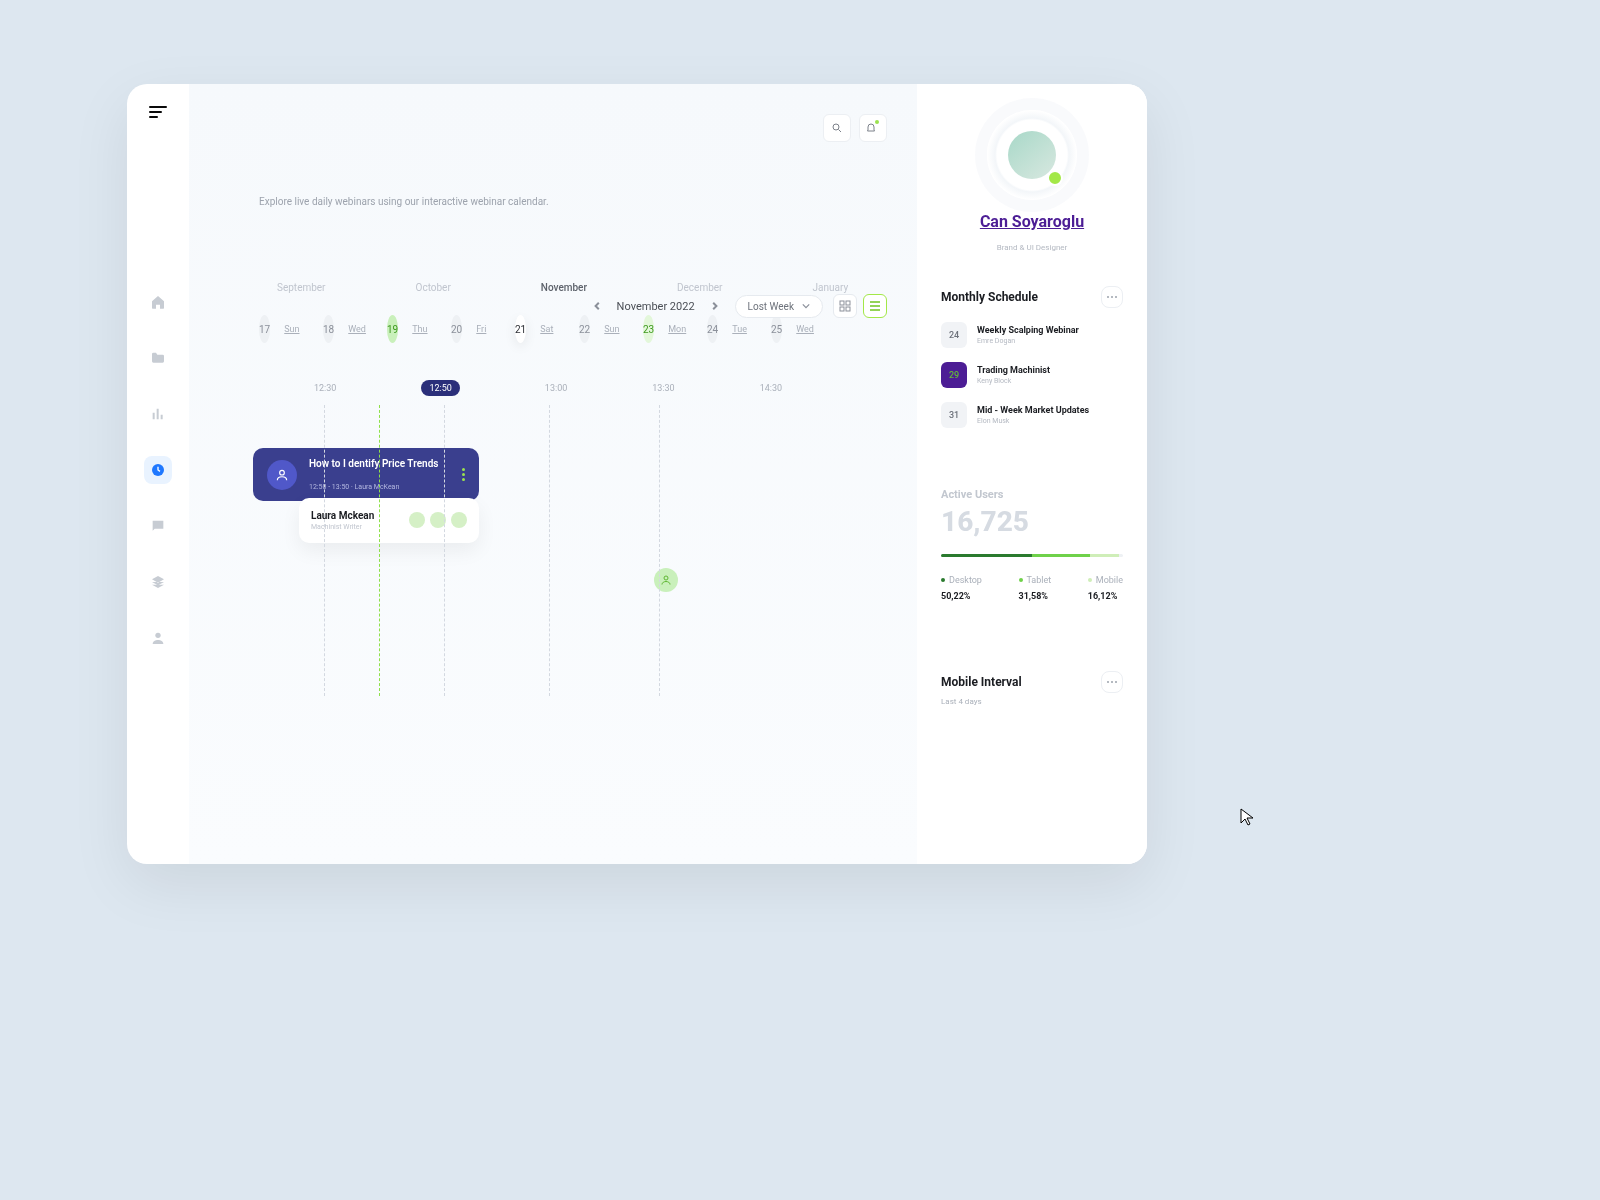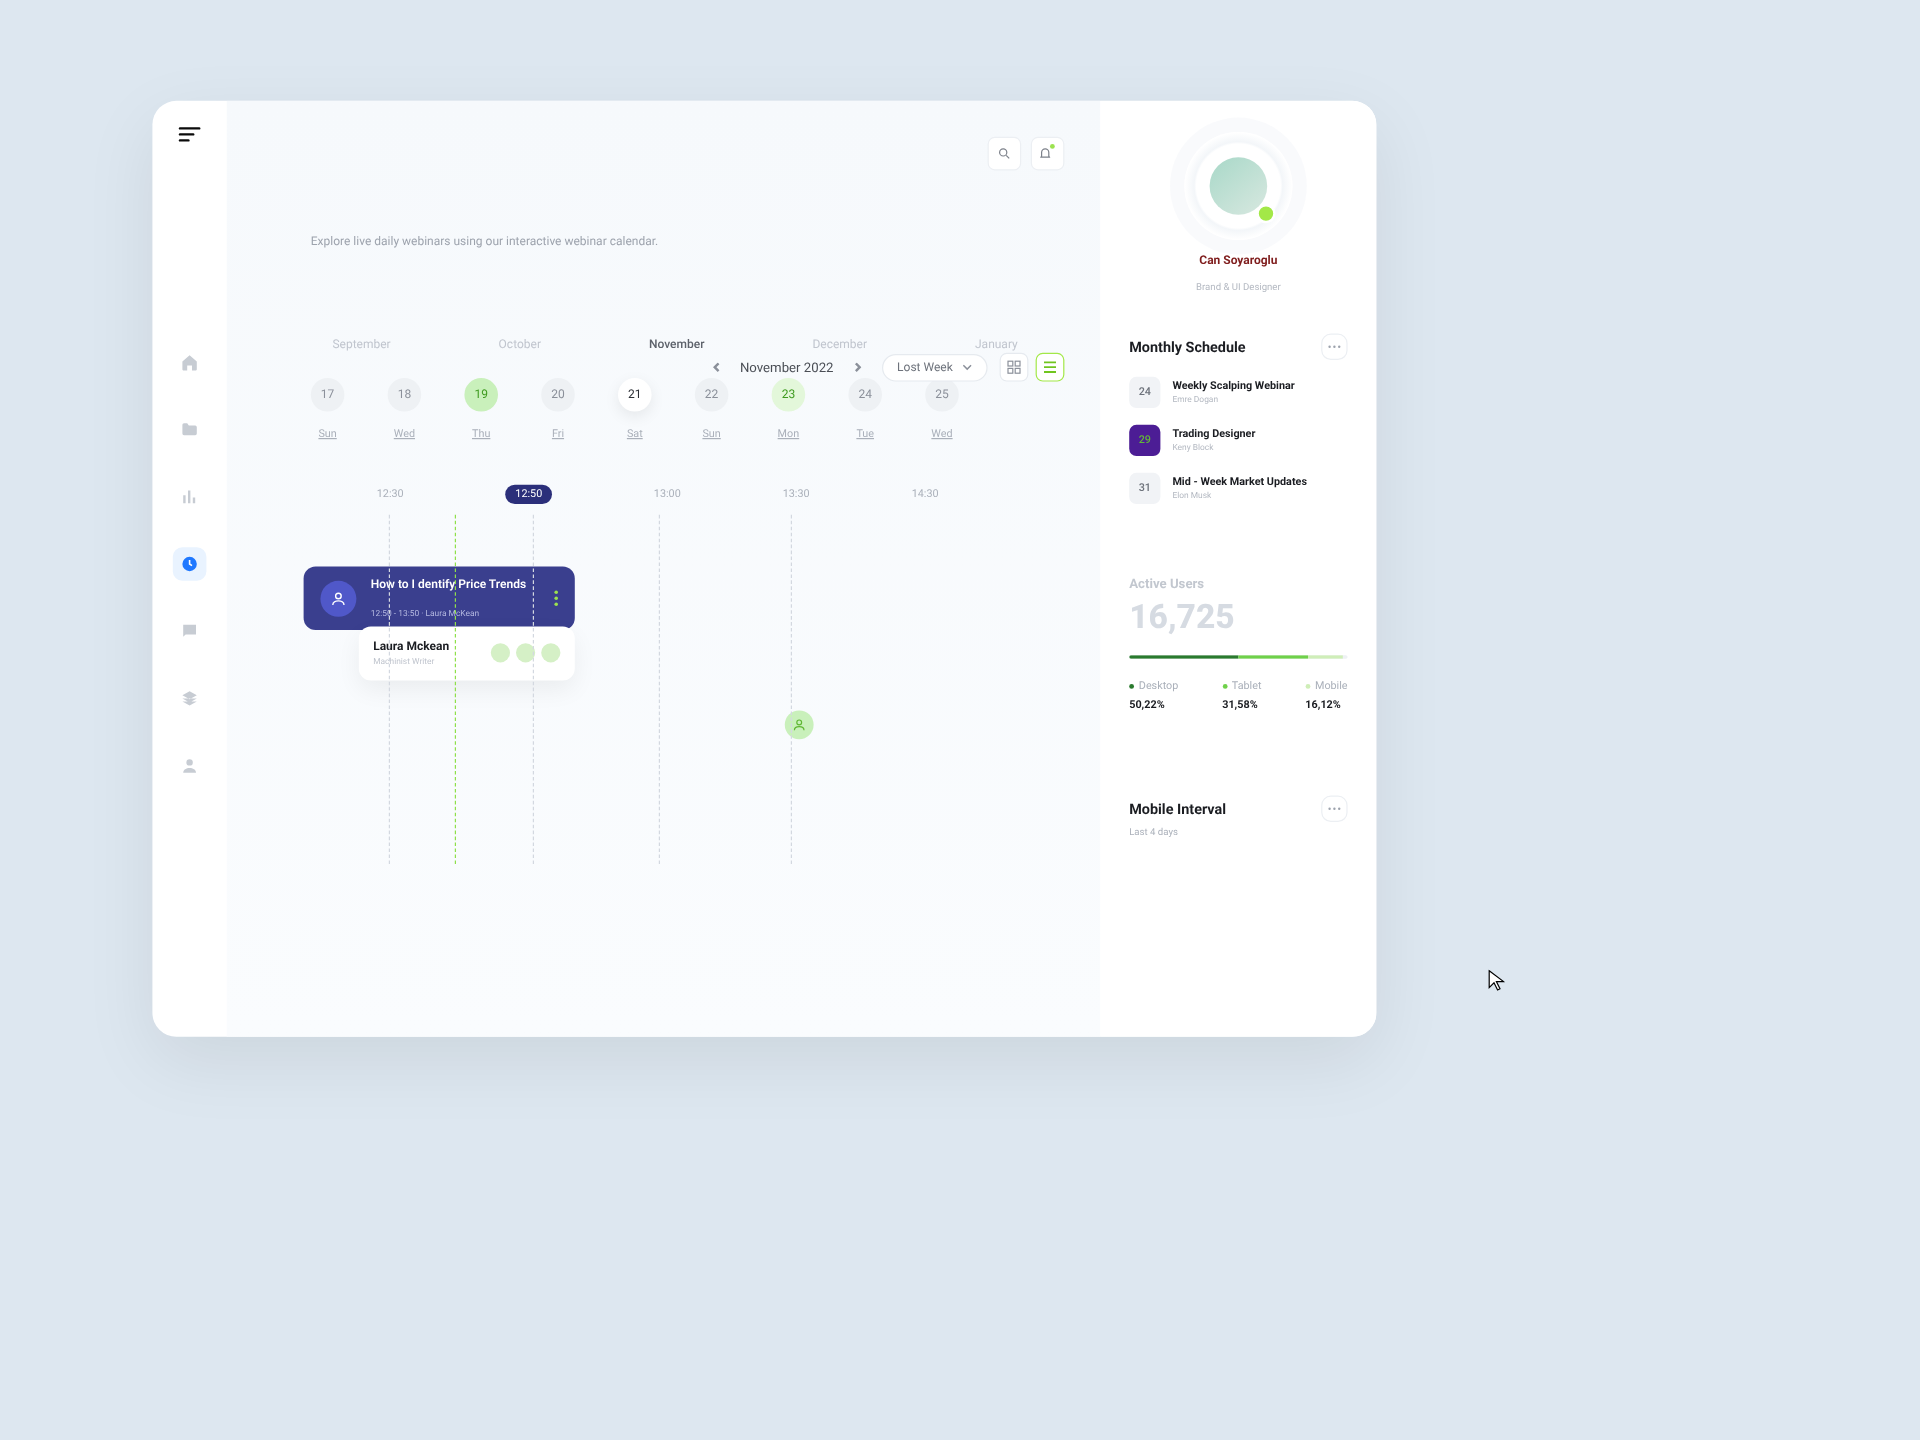--- a/index.html
+++ b/index.html
@@ -39,21 +39,21 @@
   .toggle-btn { width:24px; height:24px; border:1px solid #e6eaef; border-radius:6px; display:flex; align-items:center; justify-content:center; cursor:pointer; background:#fff; }
   .toggle-btn.active { border-color:#a3e848; }
   .toggle-btn svg { width:12px; height:12px; stroke:#8b909a; fill:none; }
   .toggle-btn.active svg { stroke:#70c51f; }
 
   
   .months { display:flex; gap:90px; margin-top:75px; padding-left:18px; }
   .month-label { font-size:10px; color:#c0c5ce; }
   .month-label.current { color:#5d626b; font-weight:500; }
   .date-strip { display:flex; gap:36px; margin-top:22px; }
-  .date-cell { width:28px; display:flex; flex-direction:column; align-items:center; gap:14px; cursor:pointer; }
+  .date-cell { width:28px; display:flex; align-items:center; gap:14px; cursor:pointer; }
   .date-bubble { width:28px; height:28px; border-radius:50%; background:#eef1f4; display:flex; align-items:center; justify-content:center; font-size:10px; color:#8b909a; }
   .date-bubble.green { background:#c9f0bb; color:#3e9a1f; }
   .date-bubble.green.soft { background:#e3f7da; }
   .date-bubble.white { background:#fff; box-shadow:0 4px 12px rgba(0,0,0,0.08); color:#2c2f35; }
   .day-label { font-size:9px; color:#aab0ba;text-decoration:underline; }
 
   
   .timeline { margin-top:40px; position:relative; }
   .time-row { display:flex; gap:85px; padding-left:55px; }
   .time-label { font-size:9px; color:#aab0ba; }
@@ -77,21 +77,21 @@
 
   .float-avatar { position:absolute; left:395px; top:185px; width:24px; height:24px; border-radius:50%; background:#c9f0bb; display:flex; align-items:center; justify-content:center; cursor:pointer; }
   .float-avatar svg { width:12px; height:12px; stroke:#5fb733; fill:none; stroke-width:2; }
 
   
   .rpanel { width:230px; flex-shrink:0; background:#fff; padding:26px 24px; overflow:hidden; }
   .profile { display:flex; flex-direction:column; align-items:center; gap:12px; position:relative; }
   .avatar-ring { width:90px; height:90px; border-radius:50%; background:radial-gradient(circle,#fff 55%, #f3f6f9 58%, #fff 70%); display:flex; align-items:center; justify-content:center; box-shadow:0 0 0 12px rgba(240,243,247,0.4); position:relative; }
   .avatar { width:48px; height:48px; border-radius:50%; background:linear-gradient(140deg,#a8d8c8,#d8e8e0); }
   .status-dot { position:absolute; right:14px; bottom:14px; width:16px; height:16px; border-radius:50%; background:#a3e848; border:2px solid #fff; }
-  .user-name { font-size:10px; font-weight:700; color:#7f1d1d; }
+  .user-name { font-size:16px; font-weight:700; color:#4c1d95;text-decoration:underline; }
   .user-role { font-size:8px; color:#b4b9c2; }
 
   .section-head { display:flex; justify-content:space-between; align-items:center; margin-top:34px; }
   .section-title { font-size:12px; font-weight:700; color:#1b1d22; }
   .more-btn { width:22px; height:22px; border:1px solid #eceff3; border-radius:8px; display:flex; align-items:center; justify-content:center; cursor:pointer; gap:2px; }
   .more-btn span { width:2px; height:2px; background:#9da3ad; border-radius:50%; }
 
   .sched-list { margin-top:14px; display:flex; flex-direction:column; gap:14px; }
   .sched-item { display:flex; align-items:center; gap:10px; cursor:pointer; }
   .sched-date { width:26px; height:26px; border-radius:6px; background:#f1f3f6; display:flex; align-items:center; justify-content:center; font-size:9px; color:#6d727b; font-weight:500; }
@@ -343,21 +343,21 @@
         <div class="sched-item">
           <div class="sched-date ">24</div>
           <div>
             <div class="sched-title">Weekly Scalping Webinar</div>
             <div class="sched-author">Emre Dogan</div>
           </div>
         </div>
         <div class="sched-item">
           <div class="sched-date green">29</div>
           <div>
-            <div class="sched-title">Trading Designer</div>
+            <div class="sched-title">Trading Machinist</div>
             <div class="sched-author">Keny Block</div>
           </div>
         </div>
         <div class="sched-item">
           <div class="sched-date ">31</div>
           <div>
             <div class="sched-title">Mid - Week Market Updates</div>
             <div class="sched-author">Elon Musk</div>
           </div>
         </div>

